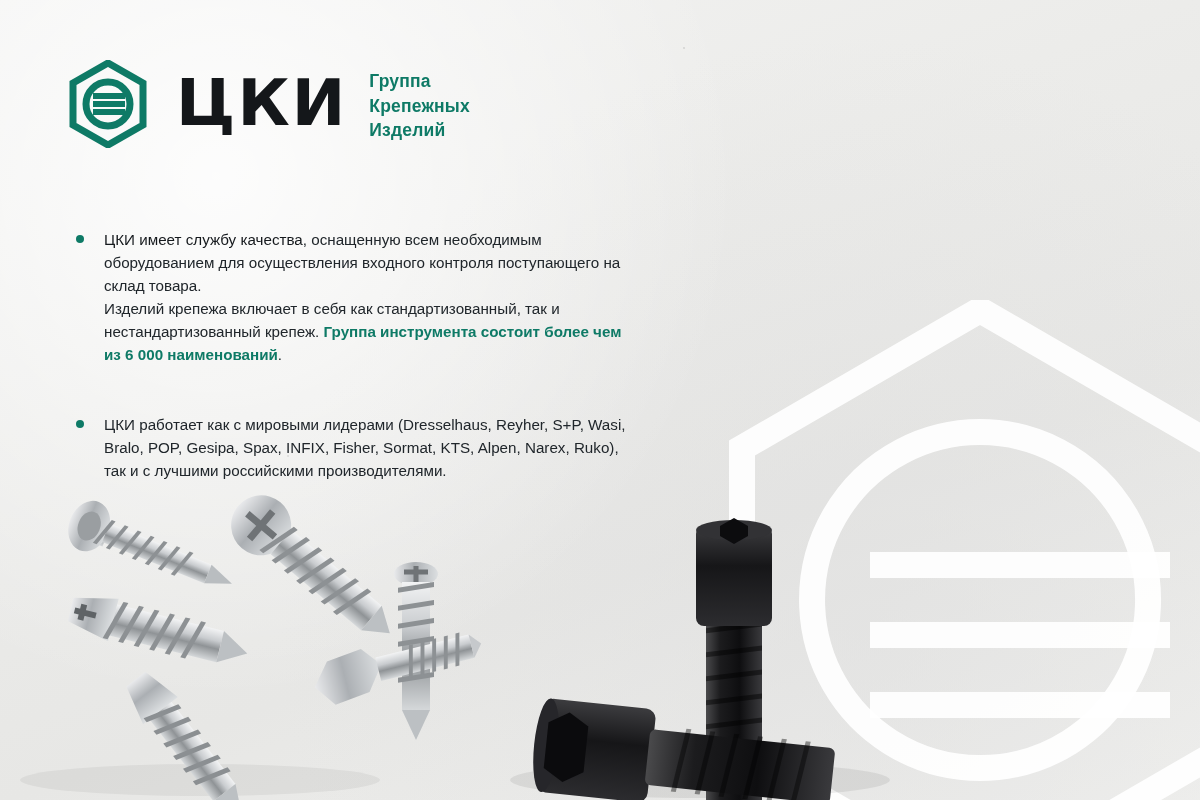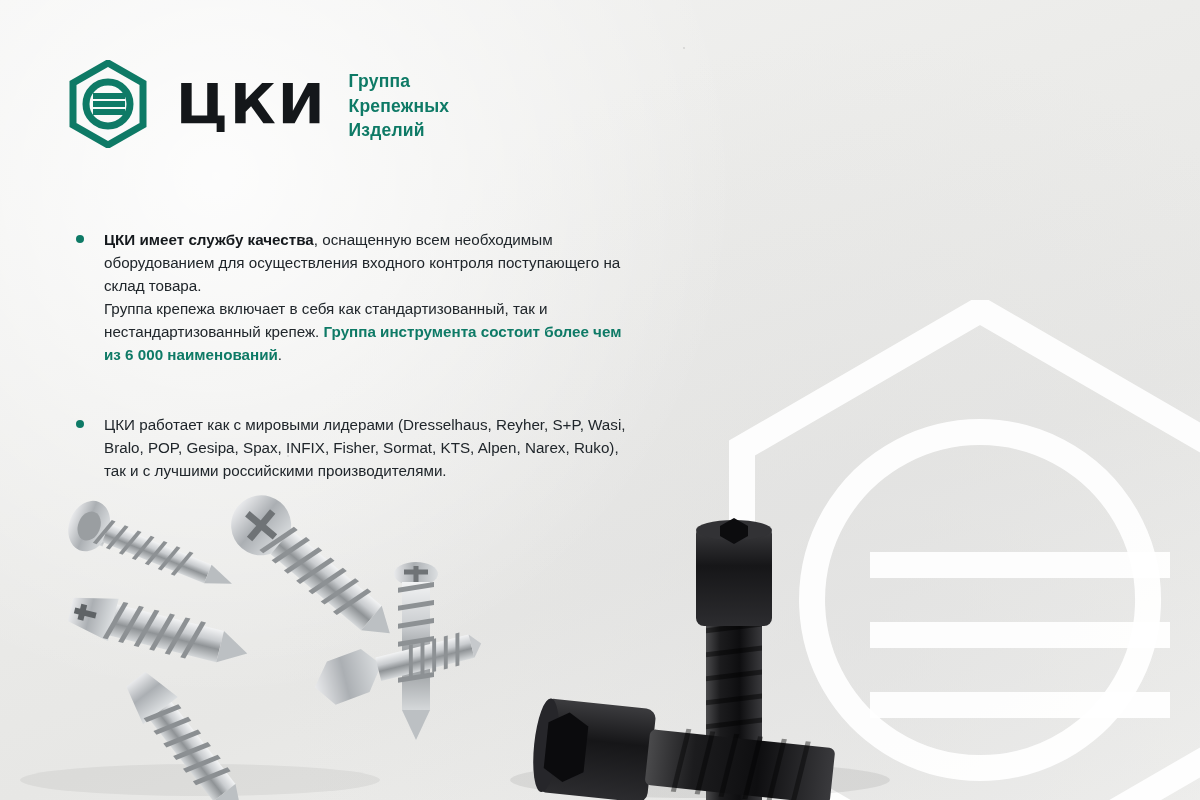--- a/index.html
+++ b/index.html
@@ -71,21 +71,21 @@
     flex: 0 0 auto;
   }
   .logo-text {
     margin-left: 28px;
     display: flex;
     align-items: center;
   }
   .logo-abbr {
     font-family: "DejaVu Sans", sans-serif;
     font-weight: 700;
-    font-size: 56px;
+    font-size: 64px;
     line-height: 0.9;
     letter-spacing: 2px;
     color: #14171a;
   }
   .logo-full {
     margin-left: 22px;
     color: #0e7a66;
     font-weight: 700;
     font-size: 17.5px;
     line-height: 1.42;
@@ -112,21 +112,21 @@
   .dot {
     position: absolute;
     left: 0;
     top: 7px;
     width: 8px;
     height: 8px;
     border-radius: 50%;
     background: #0e7a66;
   }
   .b-strong {
-    font-weight: 700;
+    font-weight: 400;
     color: #15191d;
     text-align: right;
   }
   .b-accent {
     font-weight: 700;
     color: #0e7a66;
   }
 
   
   .artwork {
@@ -175,21 +175,21 @@
         <div>Изделий</div>
       </div>
     </div>
   </div>
 
   <div class="bullets">
 
     <div class="bullet">
       <span class="dot"></span>
       <span class="b-strong">ЦКИ имеет службу качества</span><span>, оснащенную всем необходимым оборудованием для осуществления входного контроля поступающего на склад товара.</span><br>
-      <span>Группа крепежа включает в себя как стандартизованный, так и нестандартизованный крепеж. </span><span class="b-accent">Группа инструмента состоит более чем из 6 000 наименований</span><span>.</span>
+      <span>Изделий крепежа включает в себя как стандартизованный, так и нестандартизованный крепеж. </span><span class="b-accent">Группа инструмента состоит более чем из 6 000 наименований</span><span>.</span>
     </div>
 
     <div class="bullet" style="margin-top:26px;">
       <span class="dot"></span>
       <span>ЦКИ работает как с мировыми лидерами (Dresselhaus, Reyher, S+P, Wasi, Bralo, POP, Gesipa, Spax, INFIX, Fisher, Sormat, KTS, Alpen, Narex, Ruko), так и с лучшими российскими производителями.</span>
     </div>
 
   </div>
 
   <div class="artwork">

